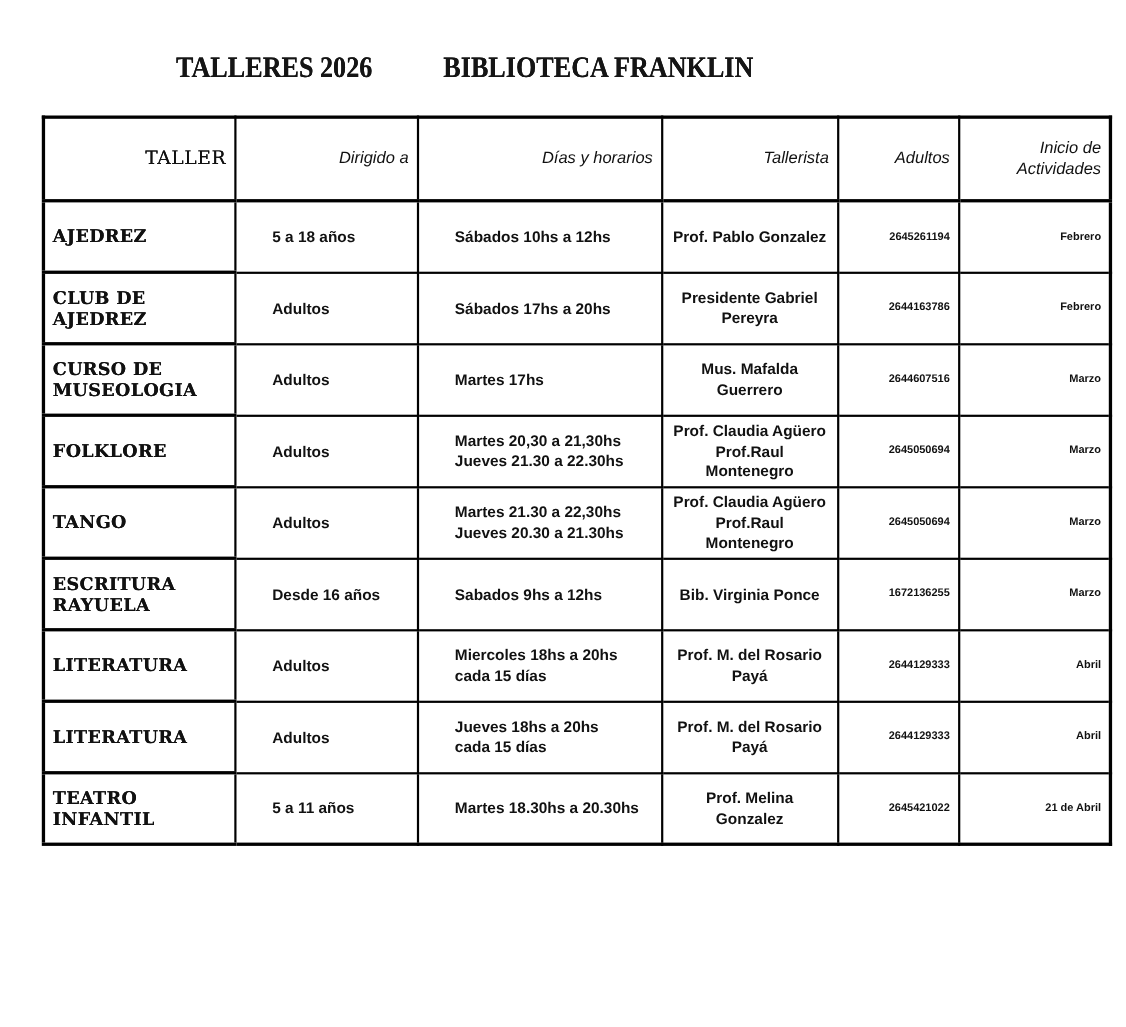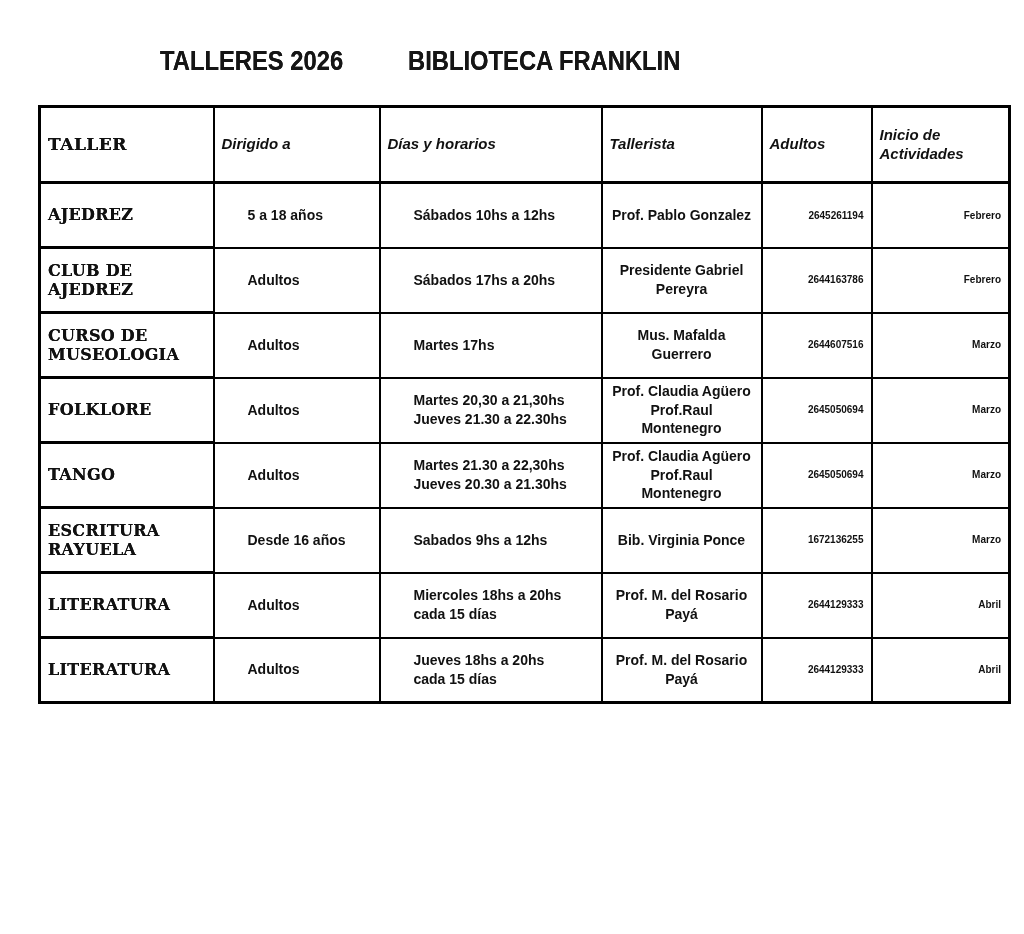--- a/index.html
+++ b/index.html
@@ -17,21 +17,21 @@
   .page {
     width: 1024px;
     height: 934px;
     background: #ffffff;
     overflow: hidden;
   }
   .title {
     display: flex;
     gap: 40px;
     margin: 46px 0 0 160px;
-    font-family: Liberation Sans, sans-serif;
+    font-family: Liberation Serif, serif;
     font-weight: 700;
     font-size: 27px;
     letter-spacing: 0px;
     color: #151515;
     white-space: nowrap;
   }
   .title span {
     transform: scaleX(0.88);
     transform-origin: left center;
     text-shadow: 0 0 0.6px #151515;
@@ -47,23 +47,23 @@
     border: 2px solid #000000;
     vertical-align: middle;
     padding: 3px 7px;
     overflow: hidden;
   }
   thead th {
     height: 76px;
     border-bottom: 3px solid #000000;
     font-family: "Liberation Sans", sans-serif;
     font-style: italic;
-    font-weight: 700;
+    font-weight: 400;
     font-size: 15px;
-    text-align: left;
+    text-align: right;
     line-height: 1.25;
   }
   thead th.c-taller {
     font-family: "DejaVu Serif", serif;
     font-style: normal;
     font-size: 17px;
     letter-spacing: 0.5px;
     text-shadow: 0 0 0.6px #151515;
   }
   tbody td {
@@ -197,16 +197,24 @@
       <tr>
         <td class="c-taller">LITERATURA</td>
         <td class="c-dirigido">Adultos</td>
         <td class="c-dias">Jueves 18hs a 20hs
 cada 15 días</td>
         <td class="c-tallerista">Prof. M. del Rosario
 Payá</td>
         <td class="c-contacto">2644129333</td>
         <td class="c-inicio">Abril</td>
       </tr>
+      <tr>
+        <td class="c-taller">TEATRO INFANTIL</td>
+        <td class="c-dirigido">5 a 11 años</td>
+        <td class="c-dias">Martes 18.30hs a 20.30hs</td>
+        <td class="c-tallerista">Prof. Melina Gonzalez</td>
+        <td class="c-contacto">2645421022</td>
+        <td class="c-inicio">21 de Abril</td>
+      </tr>
     </tbody>
   </table>
 
 </div>
 
 </body></html>

